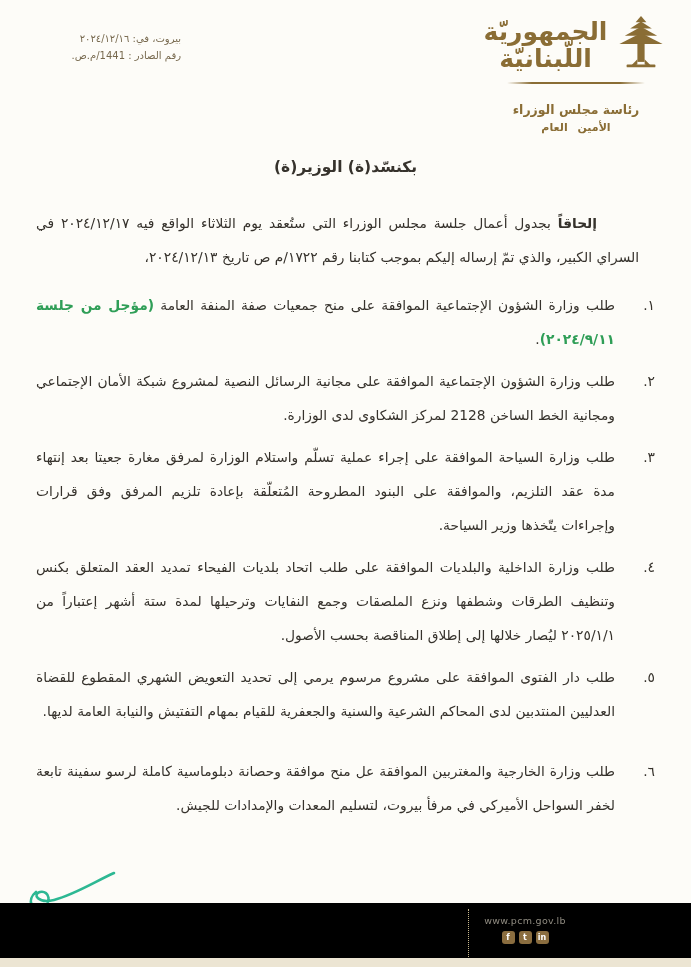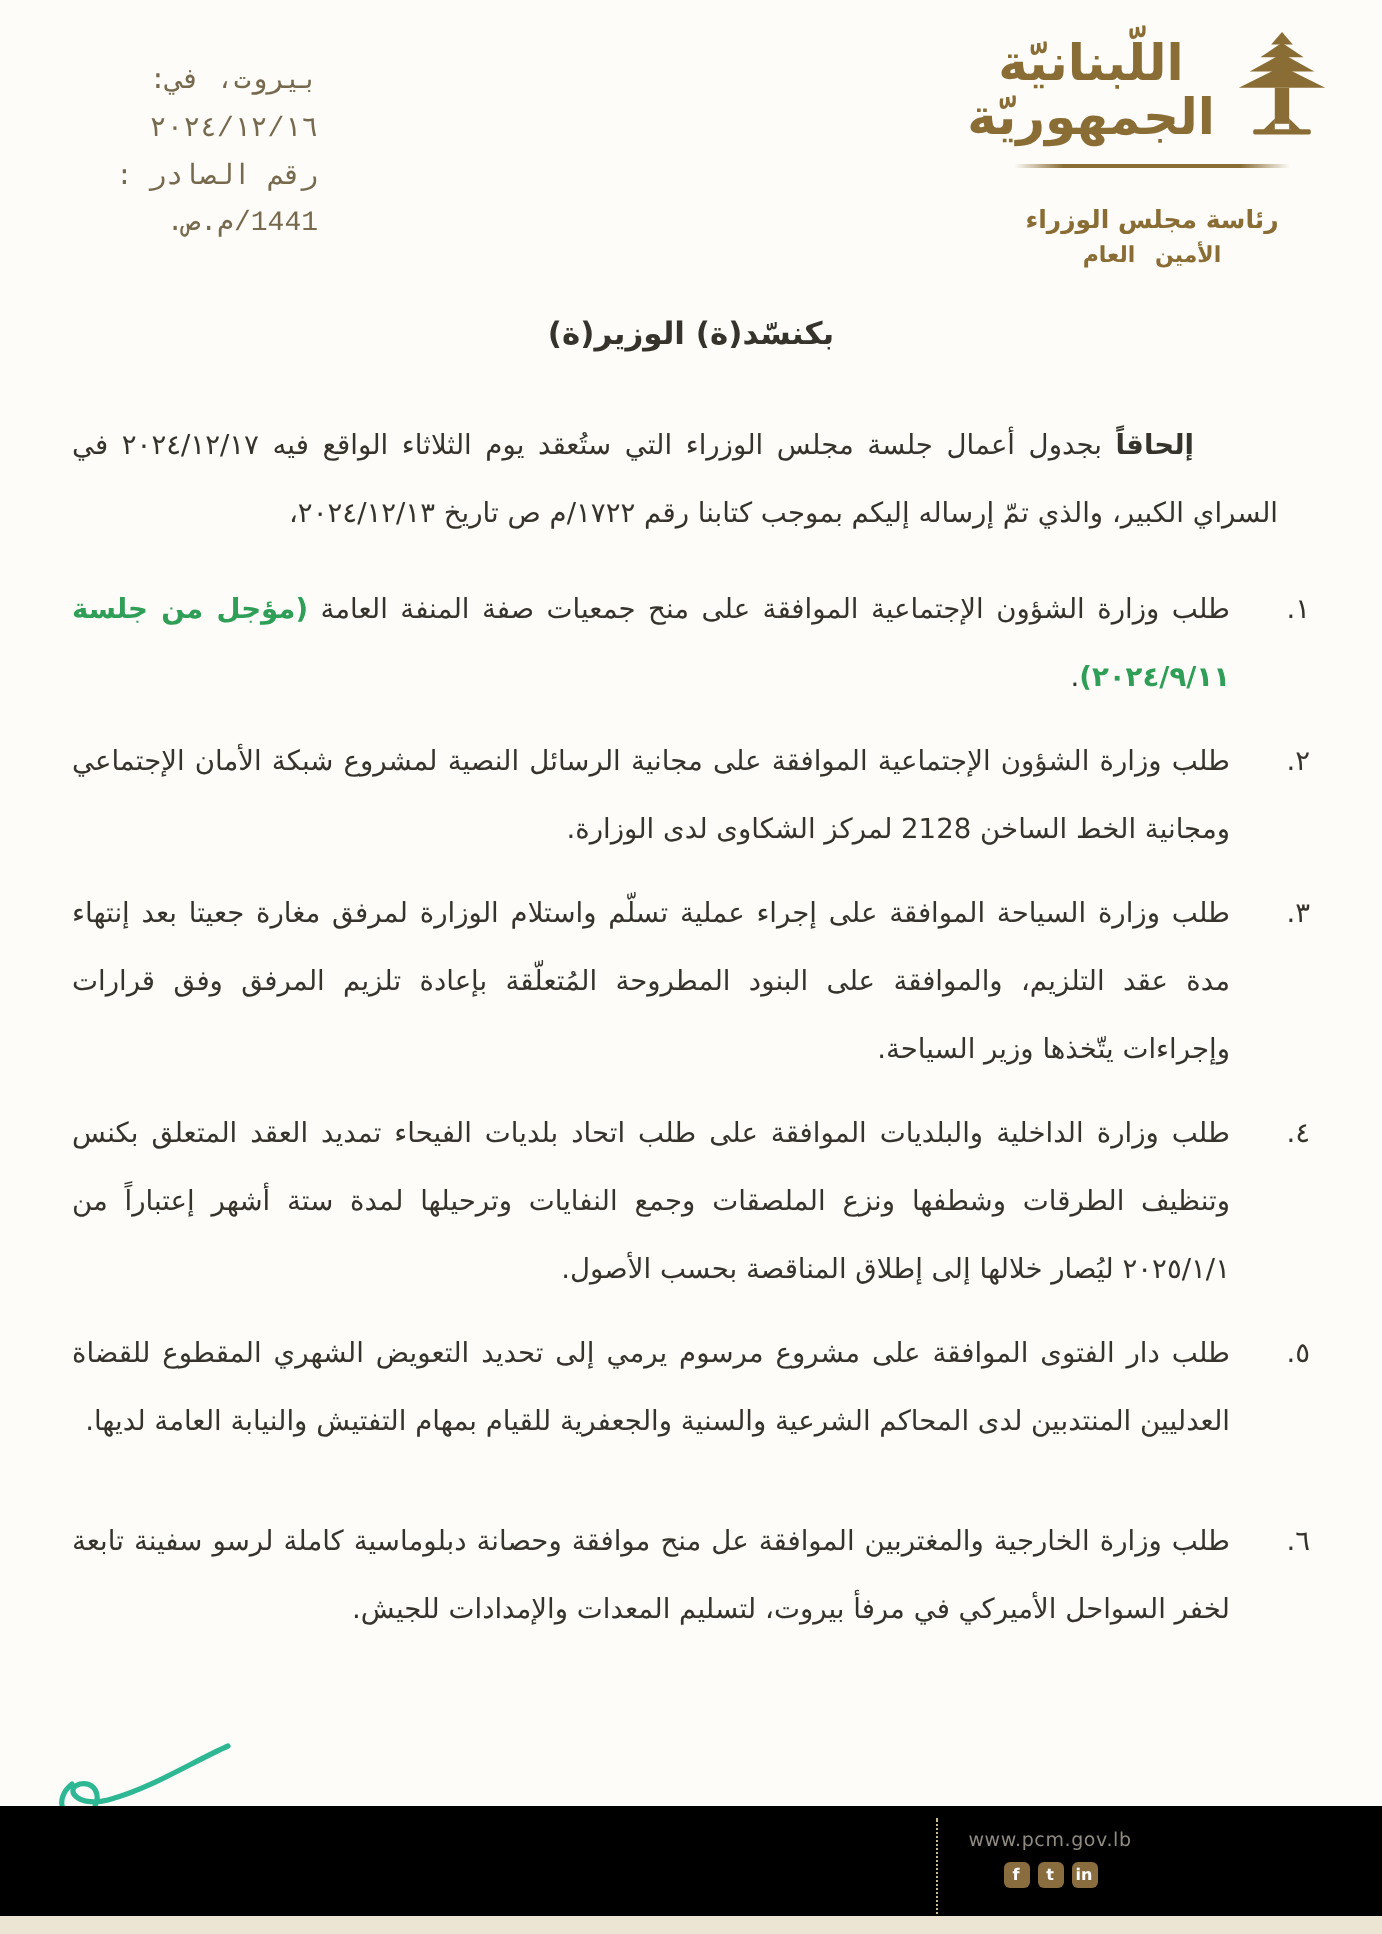--- a/index.html
+++ b/index.html
@@ -6,22 +6,22 @@
   body{
     width:691px;height:967px;position:relative;overflow:hidden;
     background:#fdfcf8;color:#36322c;
     font-family:"DejaVu Sans","Liberation Sans",sans-serif;
   }
   :root{
     --gold:#8a6d35; --green:#2f9e57; --pen:#2db893; --muted:#77694e;
   }
   
   .doc-meta{
-    position:absolute;left:49px;top:30px;width:110px;
-    direction:rtl;text-align:right;font-size:14px;line-height:1.7;color:var(--muted);font-family:Liberation Mono, monospace;
+    position:absolute;left:71px;top:30px;width:110px;
+    direction:rtl;text-align:right;font-size:10px;line-height:1.7;color:var(--muted);
   }
   .logo{position:absolute;top:14px;right:26px;width:178px;color:var(--gold);text-align:center;direction:rtl}
   .logo-top{display:flex;align-items:center;justify-content:center;gap:7px}
   .calligraphy{font-size:25px;font-weight:bold;line-height:1.08;letter-spacing:-0.5px;white-space:nowrap}
   .logo-divider{height:2px;margin:6px 20px 4px;border-radius:2px;
     background:linear-gradient(to right,transparent,var(--gold) 18%,var(--gold) 82%,transparent);}
   .logo-org{font-size:12.5px;font-weight:bold;margin-top:18px}
   .logo-sub{font-size:11px;font-weight:bold;margin-top:4px;word-spacing:6px}
   
   .main{position:absolute;top:158px;right:36px;left:36px;direction:rtl}
@@ -66,22 +66,22 @@
           <polygon points="30,14 48,24 12,24"></polygon>
           <polygon points="30,21 54,33 6,33"></polygon>
           <rect x="26" y="33" width="8" height="20"></rect>
           <polygon points="26,50 18,58 26,56"></polygon>
           <polygon points="34,50 42,58 34,56"></polygon>
           <rect x="14" y="56" width="32" height="3" rx="1"></rect>
         </g>
       </svg>
     </span>
     <span class="calligraphy">
+      <div>الجمهوريّة</div>
       <div>اللّبنانيّة</div>
-      <div>الجمهوريّة</div>
     </span>
   </div>
   <div class="logo-divider"></div>
   <div class="logo-org">رئاسة مجلس الوزراء</div>
   <div class="logo-sub">الأمين العام</div>
 </div>
 
 <div class="main">
   <h1 class="salutation">بكنسّد(ة) الوزير(ة)</h1>
   <p class="para"><span class="b">إلحاقاً</span><span> بجدول أعمال جلسة مجلس الوزراء التي ستُعقد يوم الثلاثاء الواقع فيه ٢٠٢٤/١٢/١٧ في السراي الكبير، والذي تمّ إرساله إليكم بموجب كتابنا رقم ١٧٢٢/م ص تاريخ ٢٠٢٤/١٢/١٣،</span></p>

